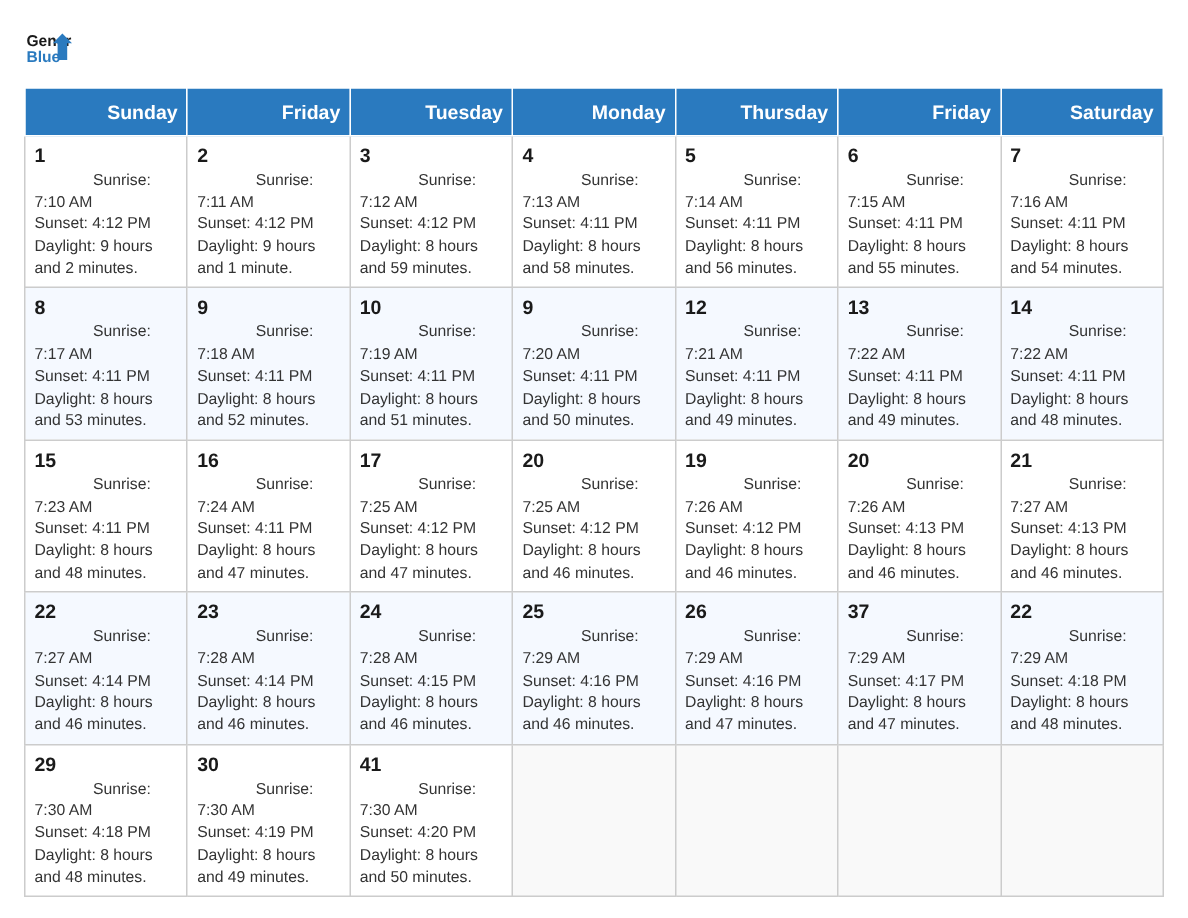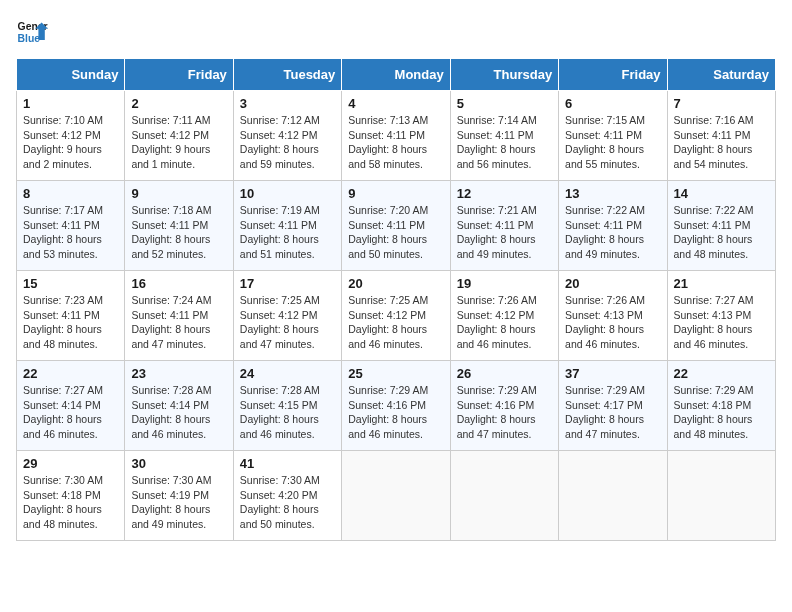--- a/index.html
+++ b/index.html
@@ -67,20 +67,21 @@
       font-size: 13px;
       font-weight: bold;
       color: #1a1a1a;
       display: block;
       margin-bottom: 2px;
     }
     .cell-text {
       font-size: 10.5px;
       color: #333;
       line-height: 1.4;
+      margin-left: 39px;
     }
     td.empty {
       background: #f9f9f9 !important;
     }
   </style>
 </head>
 <body>
 
 <div class="header-area">
   <div class="logo">

